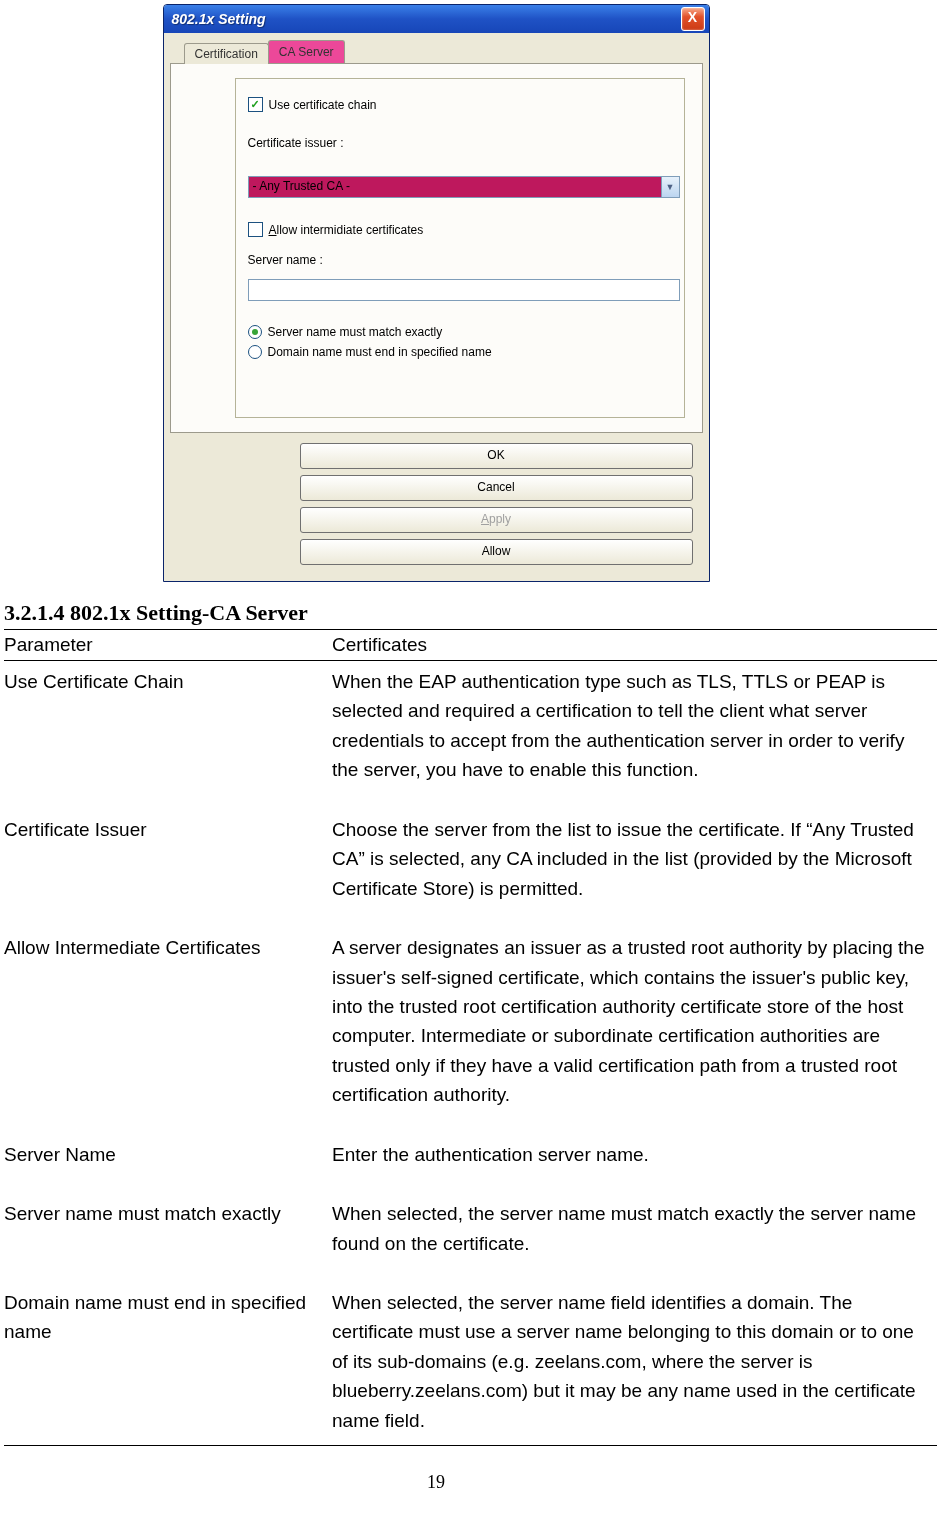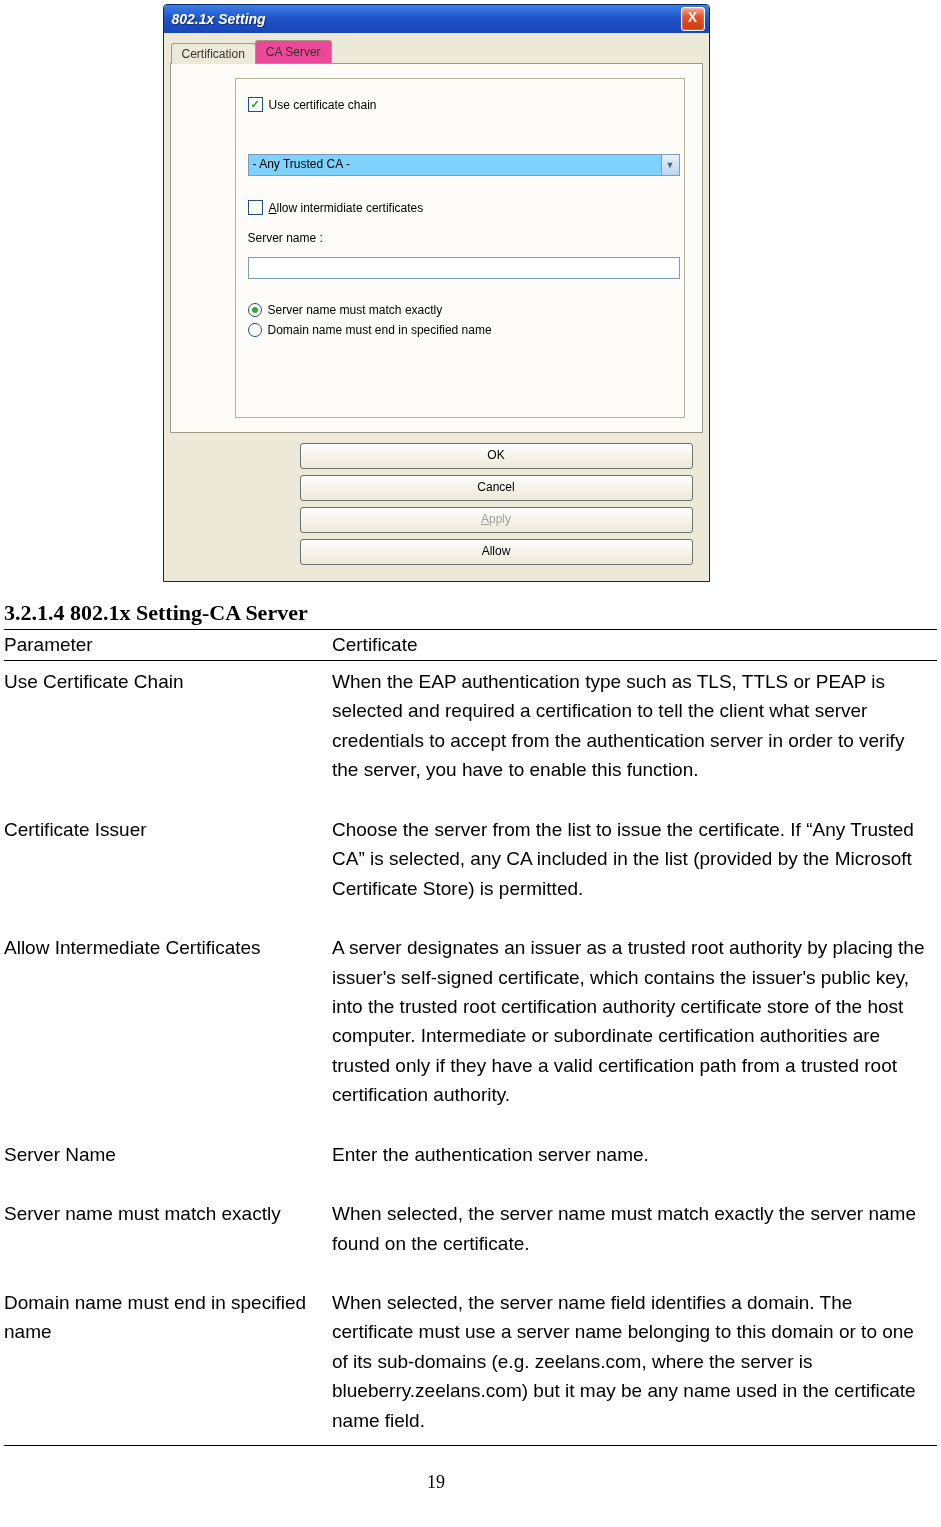--- a/index.html
+++ b/index.html
@@ -59,21 +59,21 @@
     box-shadow: inset 0 0 2px rgba(255,255,255,0.6);
   }
   .dialog-body {
     background: #ece9d8;
     padding: 6px 6px 6px 6px;
   }
   .tab-strip {
     display: flex;
     align-items: flex-end;
     height: 24px;
-    margin-left: 1px;
+    margin-left: 14px;
   }
   .tab {
     font-size: 12px;
     padding: 3px 10px 3px 10px;
     border: 1px solid #9c9a8c;
     border-bottom: none;
     background: #ece9d8;
     margin-right: -1px;
     border-radius: 3px 3px 0 0;
     position: relative;
@@ -121,24 +121,24 @@
     align-items: center;
     justify-content: center;
     font-size: 11px;
     line-height: 11px;
   }
   .chk.checked::after { content: "✓"; color: #21a121; font-weight: bold; }
   .lbl-static { font-size: 12px; color: #000; }
   .combo {
     display: flex;
     border: 1px solid #7f9db9;
-    background: #7dd3fc;
+    background: #be185d;
     height: 20px;
     width: 430px;
-    margin-top: 8px;
+    margin-top: 16px;
   }
   .combo-text {
     flex: 1;
     font-size: 12px;
     padding: 2px 4px;
     color: #000;
   }
   .combo-btn {
     width: 17px;
     background: linear-gradient(to bottom, #e7f1fb, #bcd5f0);
@@ -252,20 +252,21 @@
         <div class="tab-panel">
           <div class="panel-inner">
 
             <div class="field-row">
               <span class="chk checked"></span>
               <span class="lbl-static">Use certificate chain</span>
             </div>
 
             <div class="spacer-md"></div>
 
+            <div class="lbl-static">Certificate issuer :</div>
             <div class="spacer-sm"></div>
             <div class="combo">
               <div class="combo-text">- Any Trusted CA -</div>
               <div class="combo-btn">▼</div>
             </div>
 
             <div class="spacer-md"></div>
 
             <div class="field-row">
               <span class="chk"></span>
@@ -300,21 +301,21 @@
       </div>
     </div>
   </div>
 
   <div class="section-heading">3.2.1.4    802.1x Setting-CA Server</div>
 
   <table class="param-table">
     <thead>
       <tr>
         <th class="param-col">Parameter</th>
-        <th>Certificate</th>
+        <th>Certificates</th>
       </tr>
     </thead>
     <tbody id="param-rows">
         <tr>
           <td class="param-col">Use Certificate Chain</td>
           <td>When the EAP authentication type such as TLS, TTLS or PEAP is selected and required a certification to tell the client what server credentials to accept from the authentication server in order to verify the server, you have to enable this function.</td>
         </tr>
         <tr>
           <td class="param-col">Certificate Issuer</td>
           <td>Choose the server from the list to issue the certificate. If “Any Trusted CA” is selected, any CA included in the list (provided by the Microsoft Certificate Store) is permitted.</td>

